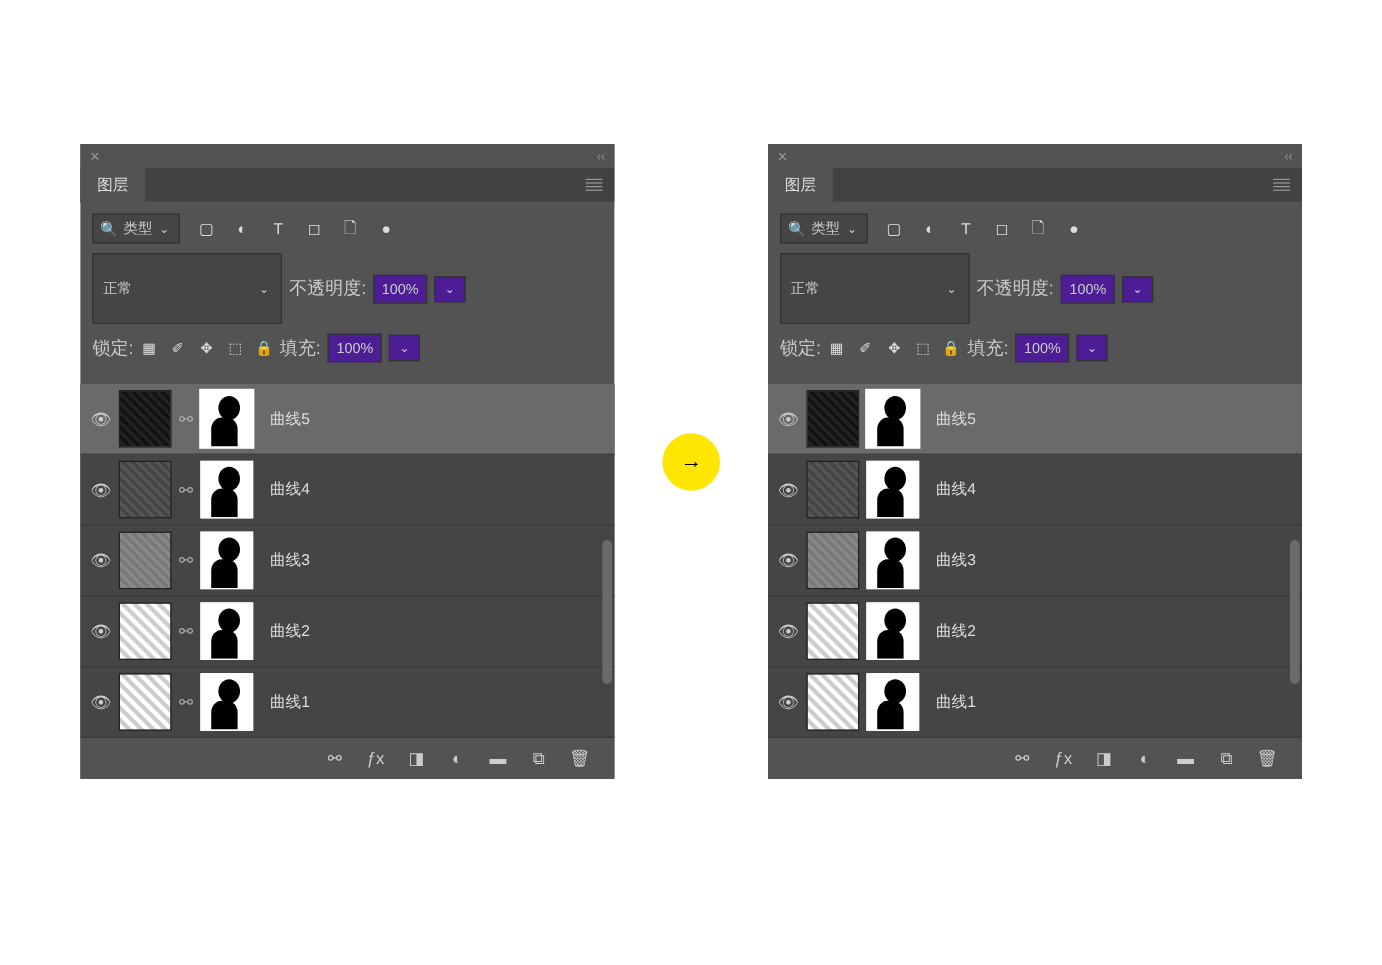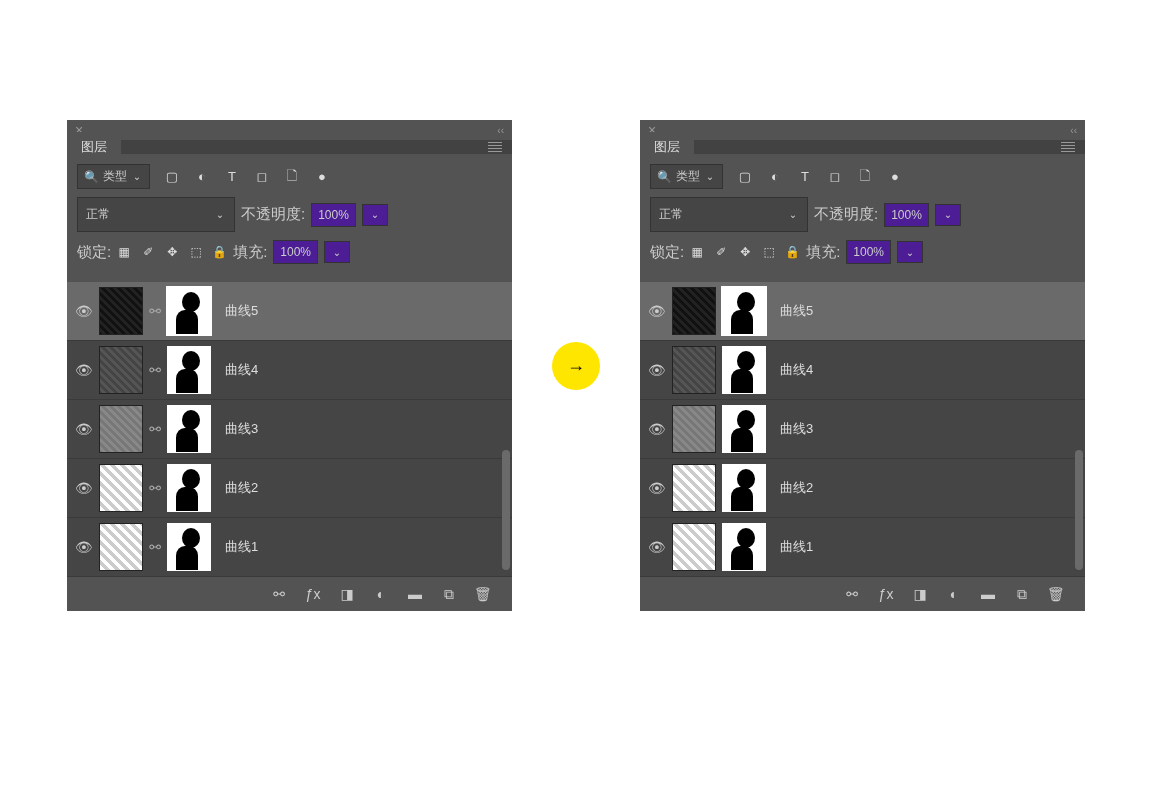--- a/index.html
+++ b/index.html
@@ -1,32 +1,32 @@
 <!DOCTYPE html>
 <html><head>
 <meta charset="utf-8">
 <style>
 body{margin:0;background:#fff;font-family:sans-serif;font-size:12px;color:#ccc}
 .wrap{display:flex;align-items:center;justify-content:center;gap:40px;padding:120px 30px}
 .panel{width:445px;background:#535353;position:relative}
 .titlebar{height:20px;background:#535353;display:flex;align-items:center;padding:0 8px}
 .close-x{color:#999;font-size:14px;cursor:pointer}
 .collapse{margin-left:auto;color:#999;font-size:10px}
-.tabrow{display:flex;align-items:center;background:#424242;height:14px}
+.tabrow{display:flex;align-items:center;background:#424242;height:28px}
 .tab{background:#535353;padding:6px 14px;font-size:13px;color:#ddd}
 .menu{margin-left:auto;margin-right:10px;display:flex;flex-direction:column;gap:2px}
 .menu span{width:14px;height:1px;background:#999}
 .controls{padding:10px}
 .row{display:flex;align-items:center;gap:6px;margin-bottom:8px}
 .filter{display:flex;align-items:center;border:1px solid #333;background:#454545;padding:3px 6px;gap:4px}
 .dd{width:12px;height:12px;display:flex;align-items:center;justify-content:center}
 .dd::after{content:'⌄';color:#ccc;font-size:10px}
 .ficons{display:flex;gap:14px;margin-left:8px}
 .fi{width:16px;height:14px;display:flex;align-items:center;justify-content:center;color:#ddd;font-size:13px}
-.blend{border:1px solid #333;background:#454545;padding:8px 8px;width:140px;display:flex;align-items:center}
+.blend{border:1px solid #333;background:#454545;padding:20px 8px;width:140px;display:flex;align-items:center}
 .lbl{color:#ccc;font-size:15px}
 .pct{border:1px solid #333;background:#4c1d95;padding:4px 6px;display:flex;align-items:center;gap:4px}
 .lock-icons{display:flex;gap:10px;align-items:center}
 .li{width:14px;height:14px;color:#ddd;font-size:12px;display:flex;align-items:center;justify-content:center}
 .layers{background:#454545}
 .layer{display:flex;align-items:center;height:58px;padding:0 8px;gap:6px;border-bottom:1px solid #3a3a3a}
 .layer.sel{background:#6a6a6a}
 .eye{width:18px;text-align:center;color:#ccc;font-size:14px}
 .thumb{width:42px;height:46px;border:1px solid #222}
 .link{width:12px;color:#aaa;font-size:14px;text-align:center}

